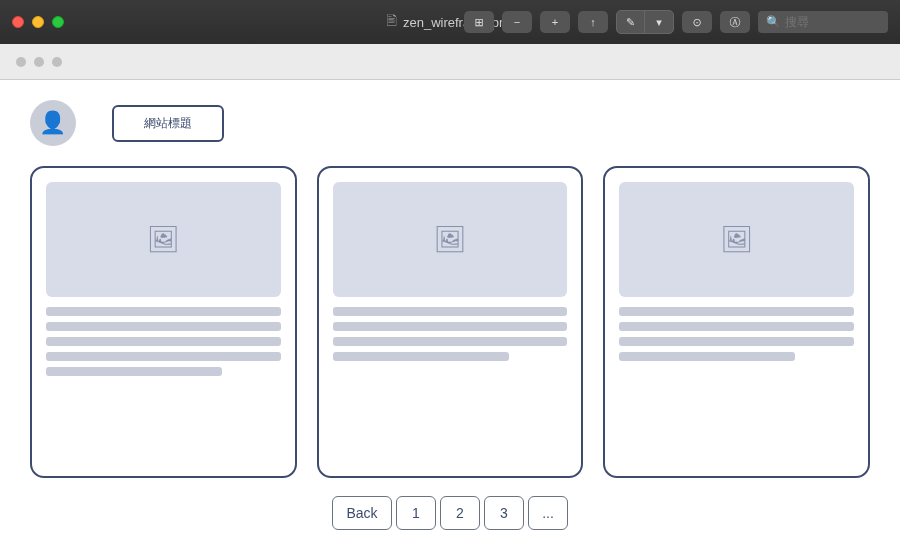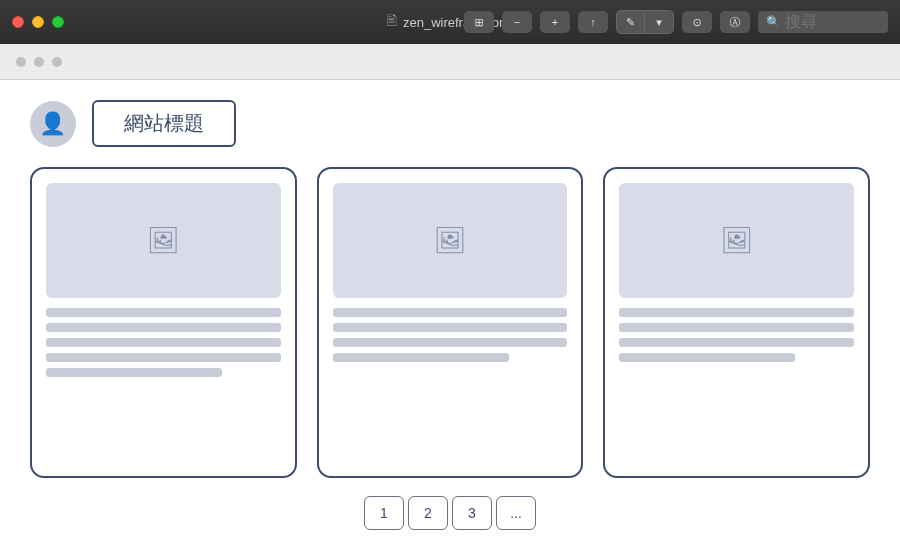--- a/index.html
+++ b/index.html
@@ -105,21 +105,21 @@
       align-items: center;
       padding: 0 8px;
       gap: 4px;
     }
 
     .search-bar input {
       background: transparent;
       border: none;
       outline: none;
       color: #aaa;
-      font-size: 16px;
+      font-size: 12px;
       width: 100%;
     }
 
     
     .browser-chrome {
       height: 36px;
       background: #ebebeb;
       border-bottom: 1px solid #ccc;
       display: flex;
       align-items: center;
@@ -167,24 +167,25 @@
     .avatar-icon {
       color: #7a8099;
       font-size: 22px;
     }
 
     .site-title-btn {
       border: 2px solid #3d4b6e;
       border-radius: 6px;
       padding: 8px 30px;
       background: transparent;
-      font-size: 20px;
+      font-size: 12px;
       color: #3d4b6e;
       cursor: pointer;
       font-weight: 400;
+      margin-left: 20px;
     }
 
     
     .cards-row {
       display: flex;
       gap: 20px;
       width: 100%;
       flex: 1;
       margin-bottom: 18px;
     }
@@ -354,20 +355,23 @@
         <div class="card-line full"></div>
         <div class="card-line full"></div>
         <div class="card-line full"></div>
         <div class="card-line medium"></div>
       </div>
     </div>
 
   </div>
 
   <div class="pagination">
+    <button class="page-btn wide">
+      <span>Back</span>
+    </button>
     <button class="page-btn">
       <span>1</span>
     </button>
     <button class="page-btn">
       <span>2</span>
     </button>
     <button class="page-btn">
       <span>3</span>
     </button>
     <button class="page-btn">

